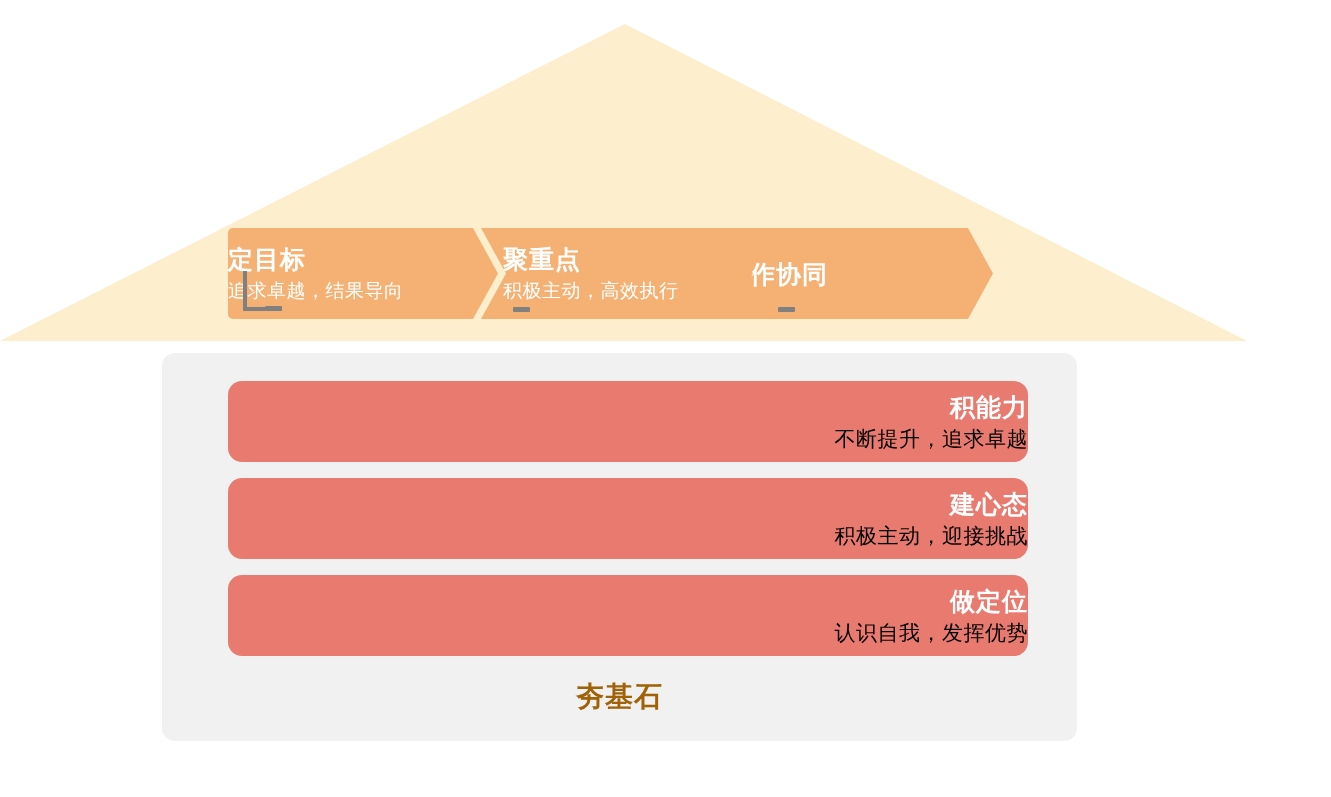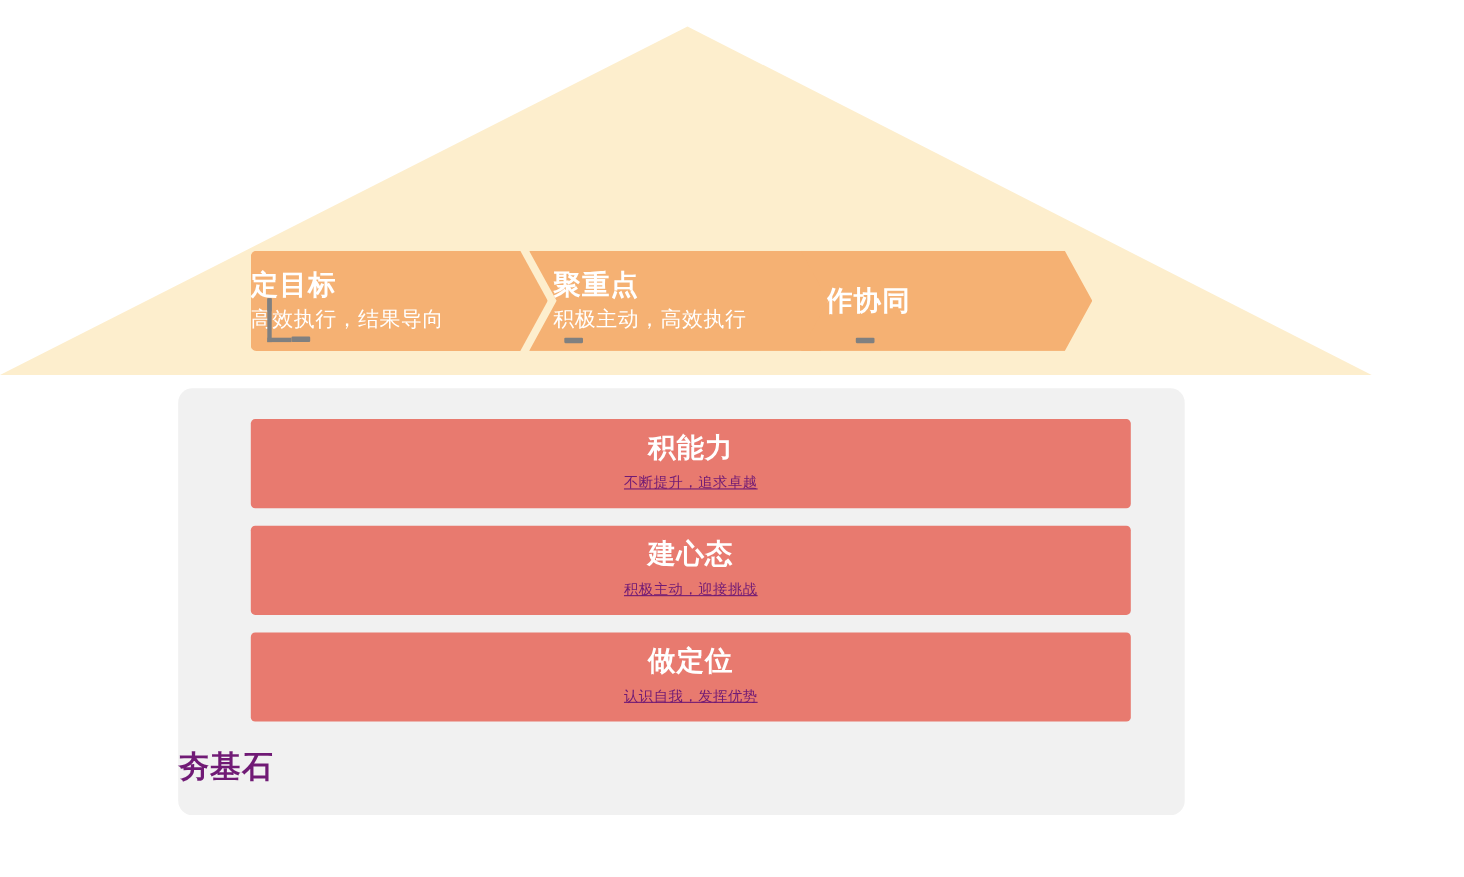--- a/index.html
+++ b/index.html
@@ -132,73 +132,72 @@
     height: 388px;
     background: #f1f1f1;
     border-radius: 13px;
   }
   .pillar {
     position: absolute;
     left: 66px;
     width: 800px;
     height: 81px;
     background: #e87a6f;
-    border-radius: 4px;
+    border-radius: 14px;
     display: flex;
     flex-direction: column;
-    align-items: center;
+    align-items: flex-end;
     justify-content: center;
     box-sizing: border-box;
   }
   .pillar.p1 { top: 28px; }
   .pillar.p2 { top: 125px; }
   .pillar.p3 { top: 222px; }
   .pillar-title {
     font-size: 25px;
     font-weight: bold;
     color: #ffffff;
     line-height: 33px;
     letter-spacing: 1px;
   }
   .pillar-sub {
-    font-size: 13px;
-    color: #701a75;
+    font-size: 21px;
+    color: #000000;
     line-height: 27px;
     letter-spacing: 0.5px;
     margin-top: 1px;
-    text-decoration: underline;
   }
   .base-title {
     position: absolute;
     left: 0;
     top: 325px;
     width: 915px;
-    text-align: left;
+    text-align: center;
     font-size: 28px;
     font-weight: bold;
-    color: #701a75;
+    color: #a16207;
     letter-spacing: 1px;
     line-height: 38px;
   }
 </style>
 </head>
 <body>
 
 <div id="stage">
 
   <svg class="roof-svg" viewBox="0 0 1331 345" preserveAspectRatio="none">
     <polygon points="625,24 1247,341 0,341" fill="#fdeecd"></polygon>
   </svg>
 
 
   <div class="chev-band">
 
     <div class="chev c1">
       <div class="chev-title">定目标</div>
-      <div class="chev-sub">高效执行，结果导向</div>
+      <div class="chev-sub">追求卓越，结果导向</div>
     </div>
 
     <div class="chev c2">
       <div class="chev-title">聚重点</div>
       <div class="chev-sub">积极主动，高效执行</div>
     </div>
 
     <div class="chev c3">
       <div class="chev-title">作协同</div>
     </div>

